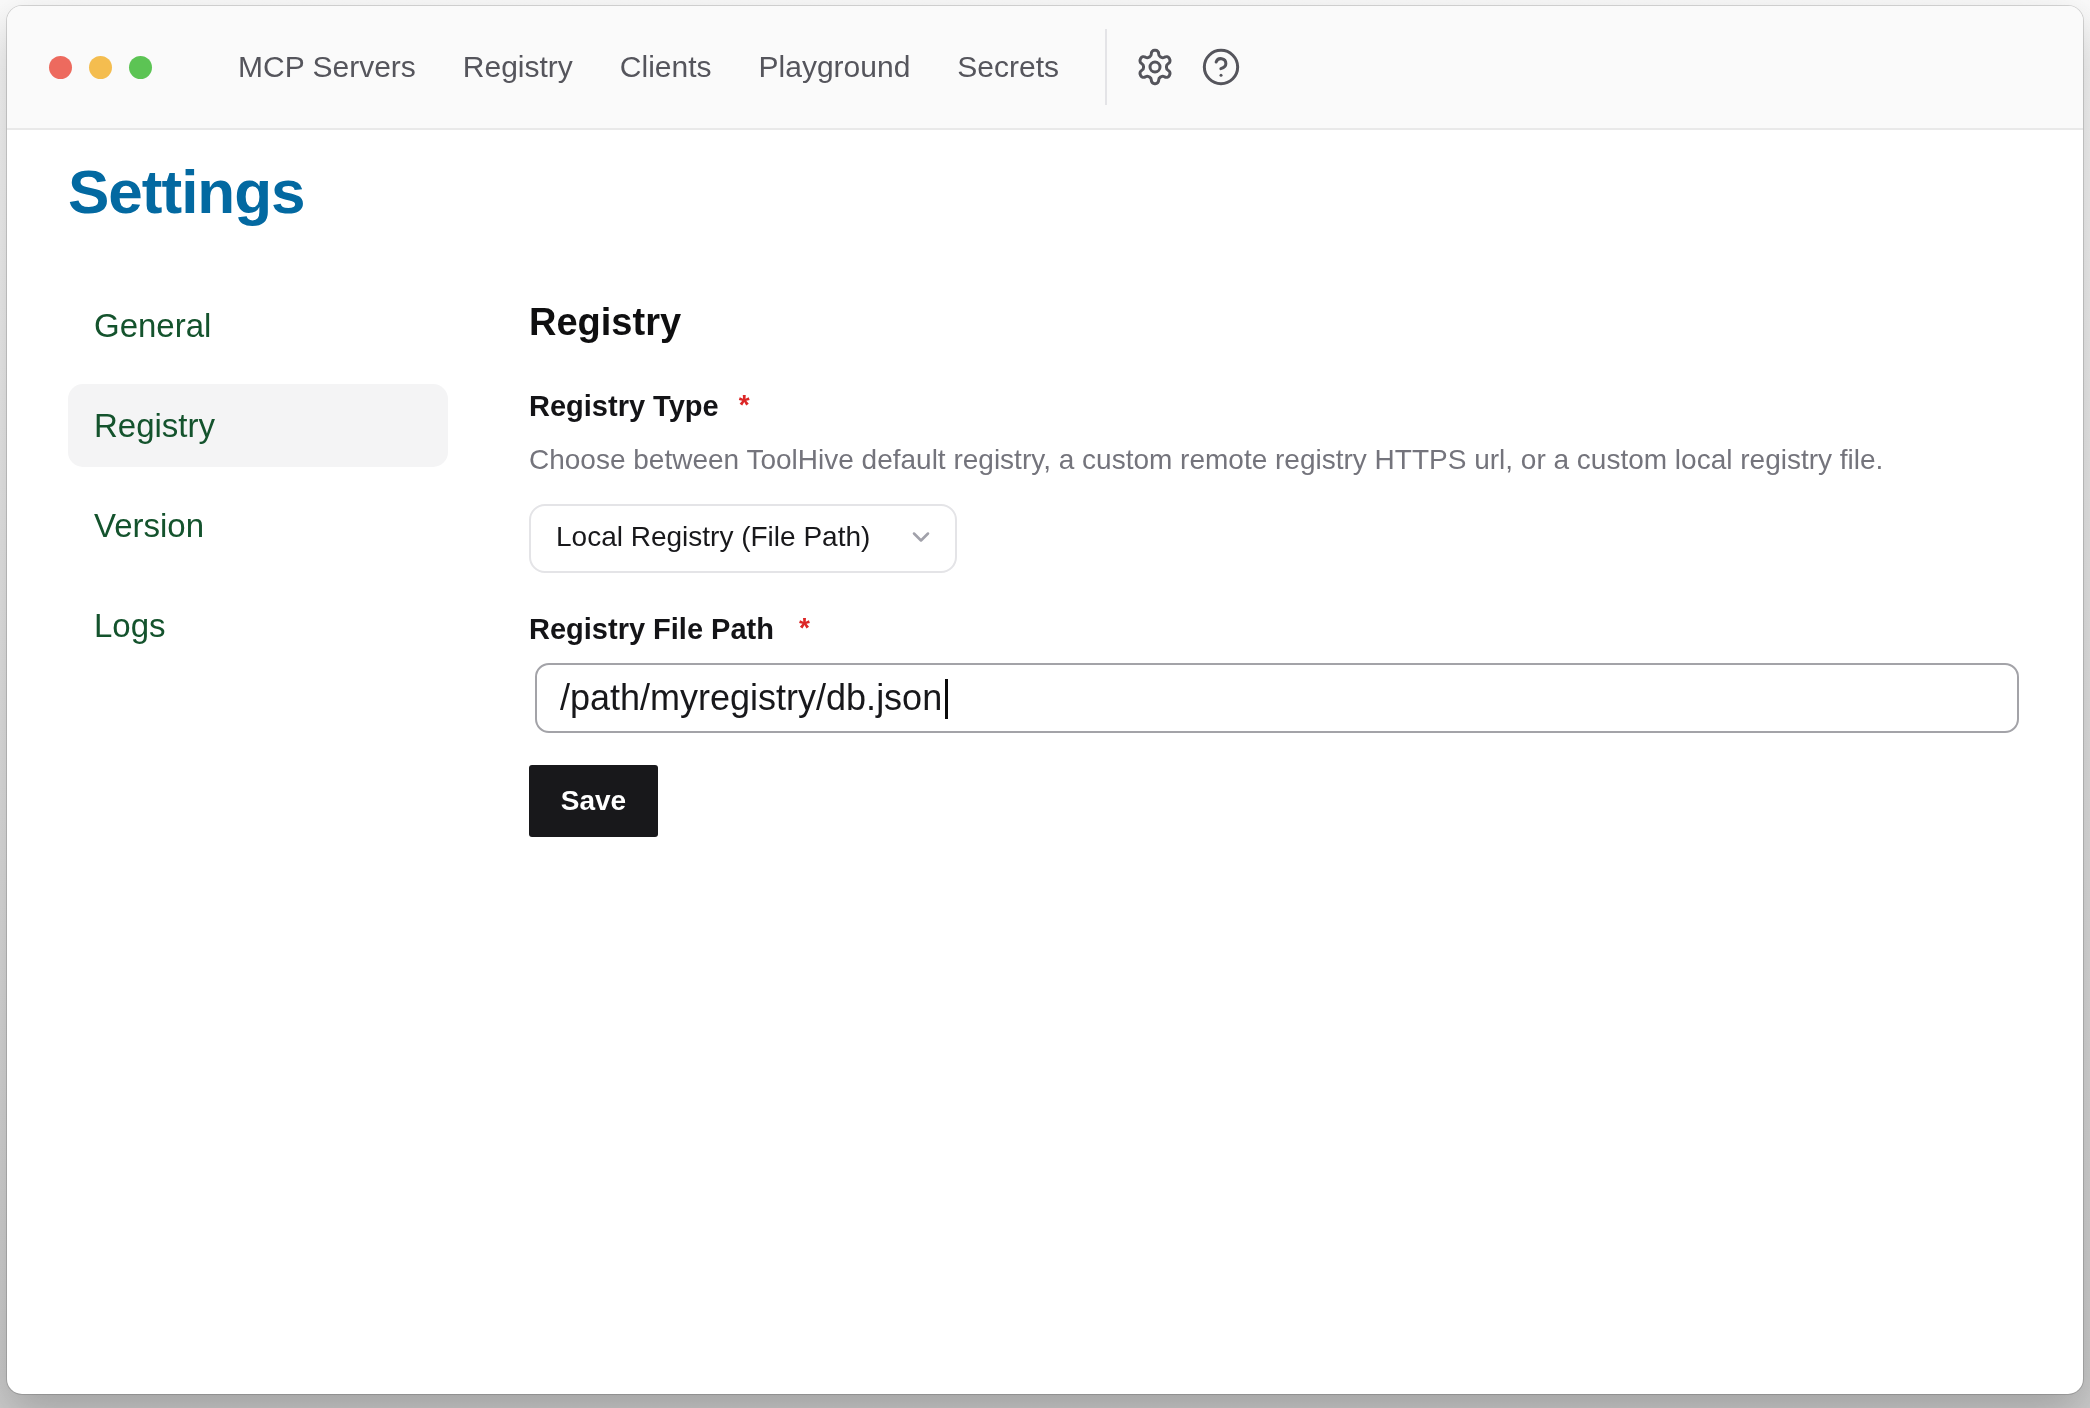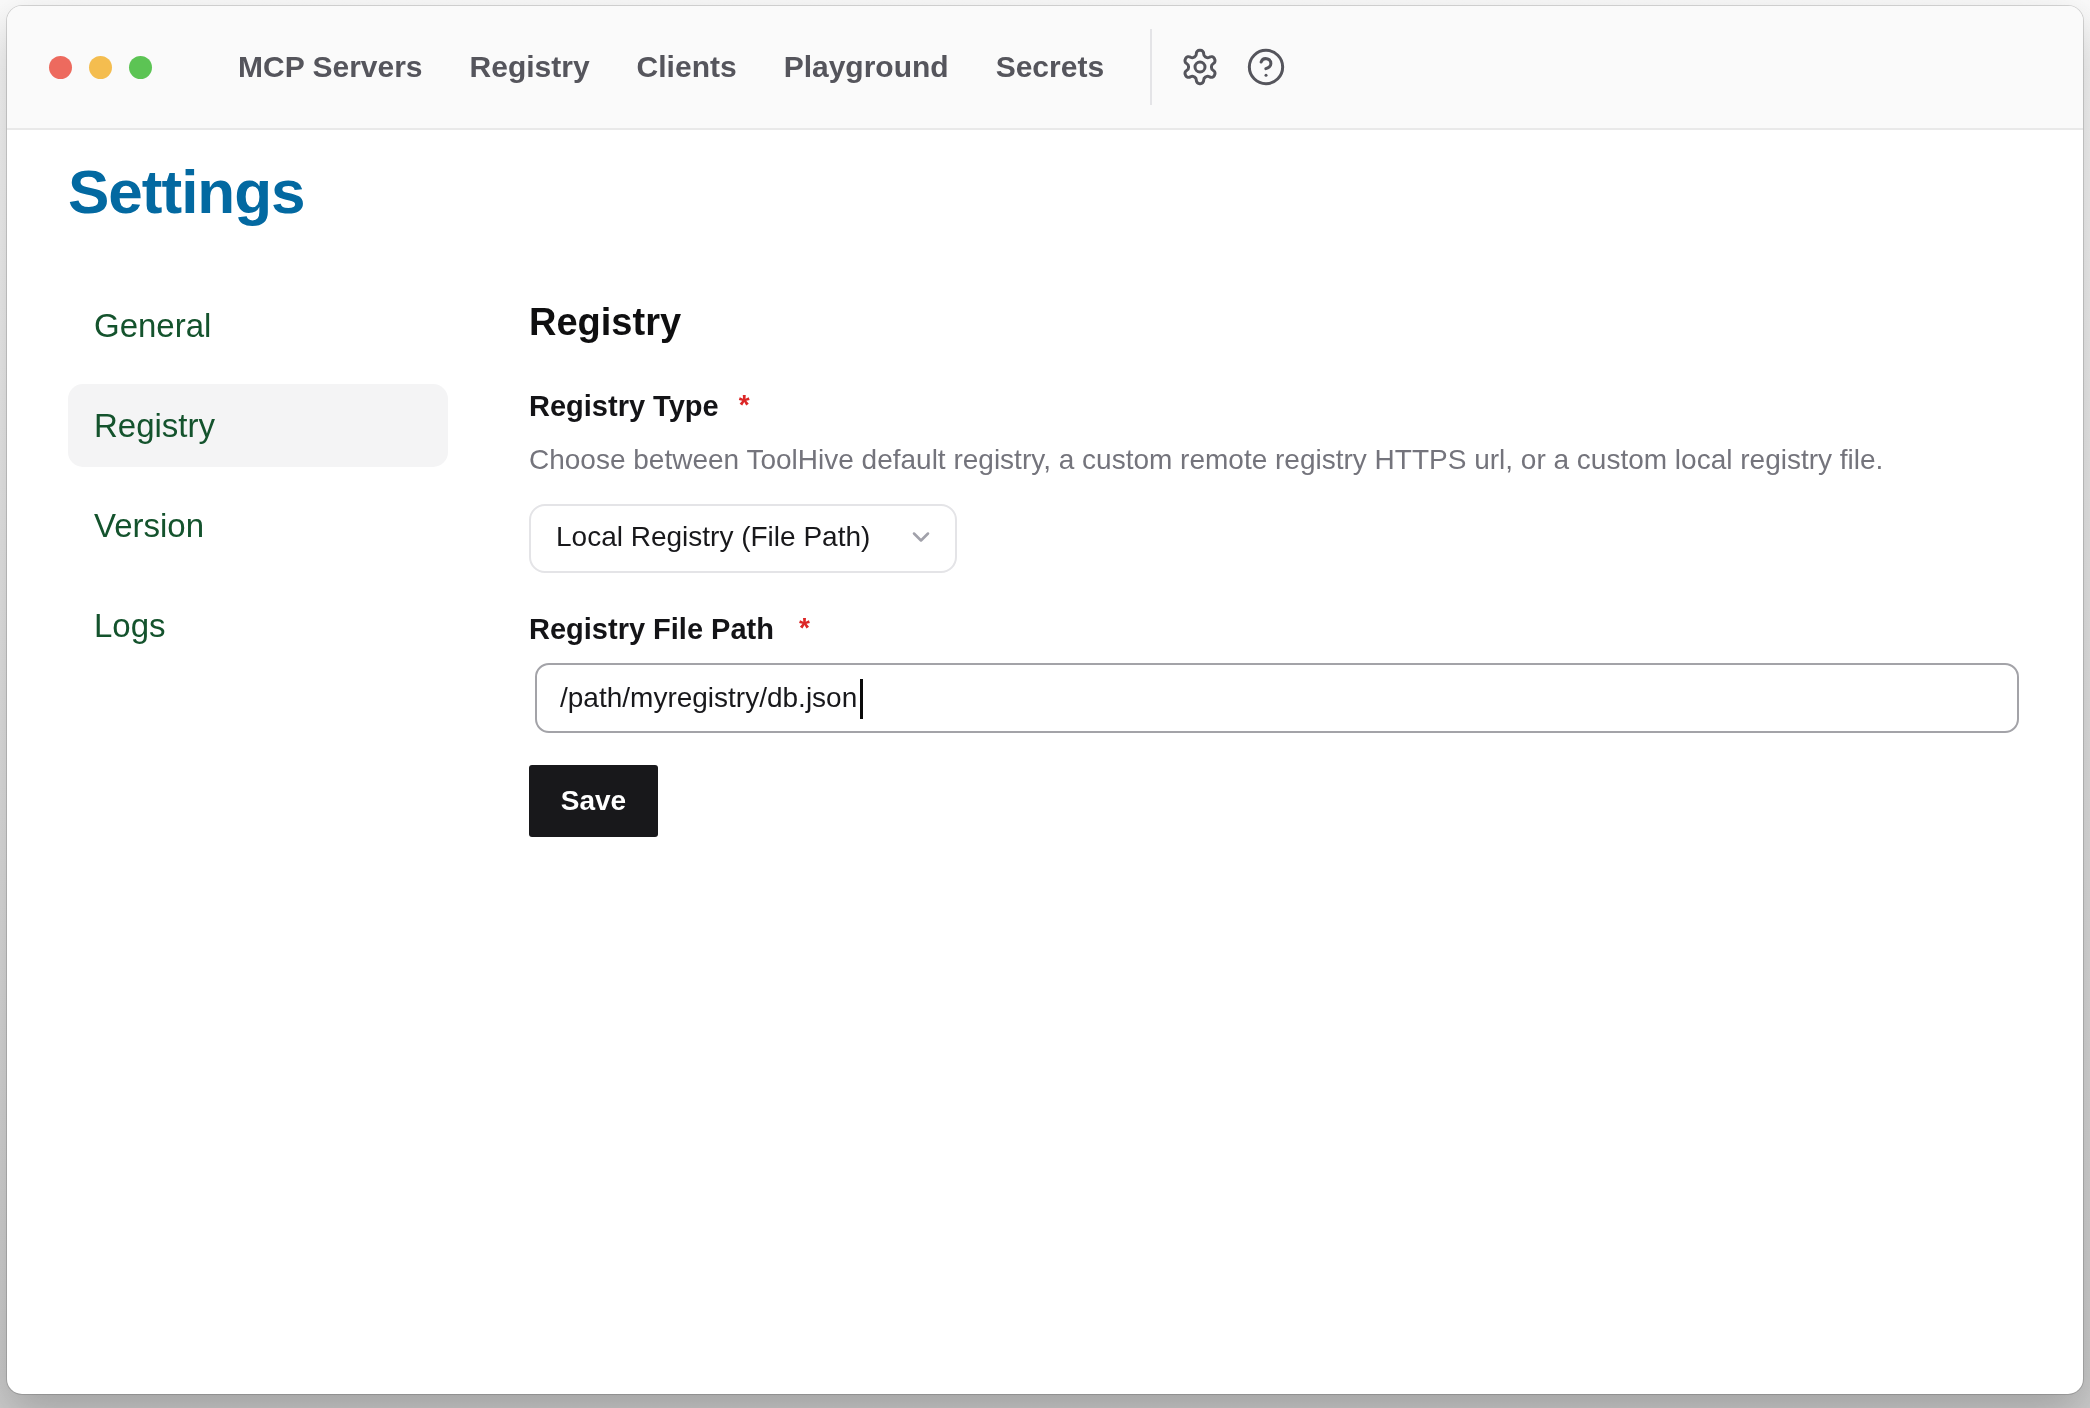--- a/index.html
+++ b/index.html
@@ -36,21 +36,21 @@
     border: none; cursor: default; padding: 0;
   }
   .tl.red    { background: var(--traffic-red); }
   .tl.yellow { background: var(--traffic-yellow); }
   .tl.green  { background: var(--traffic-green); }
 
   .nav { display: flex; gap: 47px; margin-left: 86px; align-items: center; }
   .nav-item {
     background: none; border: none; cursor: pointer;
     font-family: inherit;
-    font-size: 30px; color: var(--nav-gray); font-weight: 700;
+    font-size: 30px; color: var(--nav-gray); font-weight: 400;
     line-height: 1; white-space: nowrap; padding: 0;
   }
   .nav-divider {
     width: 2px; height: 76px; background: #e4e4e7;
     margin-left: 46px;
   }
   .iconbar { display: flex; align-items: center; gap: 26px; margin-left: 28px; }
   .icon-btn {
     background: none; border: none; cursor: pointer; padding: 0;
     width: 40px; height: 40px; display: flex; align-items: center; justify-content: center;
@@ -114,21 +114,21 @@
 
   .text-input {
     margin-top: 16px;
     width: 1490px; height: 70px;
     background: #fff;
     border: 2px solid #a3a3a8;
     border-radius: 14px;
     box-shadow: 0 0 0 6px #dcdcdе, 0 0 0 6px #dbdbdb;
     display: flex; align-items: center;
     padding-left: 23px;
-    font-size: 28px; color: #18181b;
+    font-size: 36px; color: #18181b;
     cursor: text;
     margin-left: 6px;
     margin-right: 6px;
     width: 1484px;
   }
   .caret {
     display: inline-block;
     width: 3px; height: 40px;
     background: #0a0a0a;
     margin-left: 3px;

